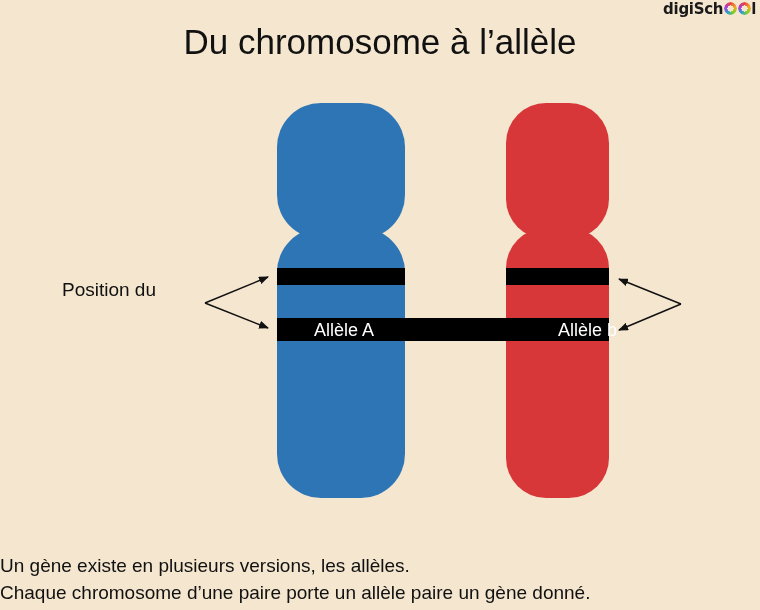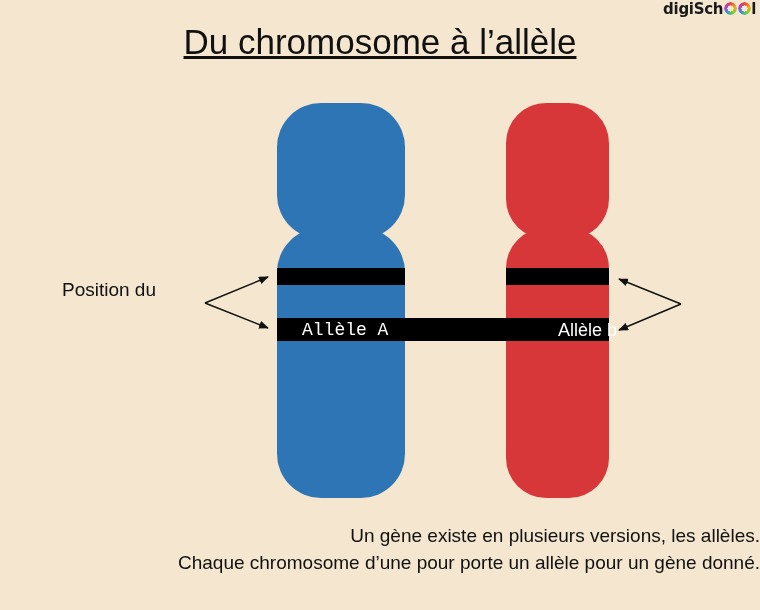--- a/index.html
+++ b/index.html
@@ -17,37 +17,37 @@
     .logo .ring {
       display: inline-block; width: 9px; height: 9px; border-radius: 50%;
       border: 2.5px solid transparent;
       background: conic-gradient(#e8443a, #f5a623, #7ed321, #2f9bd6, #b23bd6, #e8443a) border-box;
       -webkit-mask: radial-gradient(circle, transparent 3px, #000 3.2px);
       mask: radial-gradient(circle, transparent 3px, #000 3.2px);
       vertical-align: -1px; margin: 0 0.5px;
     }
     .title {
       position: absolute; left: 0; width: 760px; top: 22px;
-      text-align: center; font-size: 35px; color: #111; text-decoration: underline;
+      text-align: center; font-size: 35px; color: #111;
     }
     .chromo-part { position: absolute; }
     .blue { background: #2e75b6; }
     .red { background: #d8373a; }
     .band { position: absolute; background: #000; }
     .allele-label {
       position: absolute; color: #fff; font-size: 18px; top: 320px; line-height: 20px;
     }
     .side-label {
       position: absolute; left: 62px; top: 277px; width: 150px;
       text-align: left; font-size: 19px; line-height: 25px; color: #111;
     }
     svg.arrows { position: absolute; left: 0; top: 0; }
     .caption {
-      position: absolute; left: 0; width: 760px; top: 522px;
-      text-align: right; font-size: 19px; line-height: 27px; color: #111;
+      position: absolute; left: 0; width: 760px; top: 552px;
+      text-align: left; font-size: 19px; line-height: 27px; color: #111;
     }
   </style>
 </head>
 <body>
 
 <div class="logo"><span>digiSch</span><span class="ring"></span><span class="ring"></span><span>l</span></div>
 
 <div class="title">Du chromosome à l’allèle</div>
 
 <div>
@@ -56,21 +56,21 @@
   <div class="band" style="left:277px; top:268px; width:128px; height:17px;"></div>
 </div>
 
 <div>
   <div class="chromo-part red" style="left:506px; top:103px; width:103px; height:136px; border-radius:40px;"></div>
   <div class="chromo-part red" style="left:506px; top:228px; width:103px; height:270px; border-radius:40px;"></div>
   <div class="band" style="left:506px; top:268px; width:103px; height:17px;"></div>
 </div>
 
 <div class="band" style="left:277px; top:318px; width:332px; height:23px;"></div>
-<div class="allele-label" style="left:302px;font-family:Liberation Mono, monospace;">Allèle A</div>
+<div class="allele-label" style="left:314px;">Allèle A</div>
 <div class="allele-label" style="left:520px;margin-left:38px;">Allèle b</div>
 
 <div class="side-label">
   <div>Position du</div>
 </div>
 
 <svg class="arrows" width="760" height="610">
   <defs>
     <marker id="ah" markerWidth="10" markerHeight="8" refX="9" refY="4" orient="auto" markerUnits="userSpaceOnUse">
       <path d="M0,0 L10,4 L0,8 Z" fill="#111"></path>
@@ -79,14 +79,14 @@
   <g stroke="#111" stroke-width="1.4" fill="none">
     <path d="M205,303 L268,277" marker-end="url(#ah)"></path>
     <path d="M205,303 L268,328" marker-end="url(#ah)"></path>
     <path d="M681,304 L619,279" marker-end="url(#ah)"></path>
     <path d="M681,304 L619,330" marker-end="url(#ah)"></path>
   </g>
 </svg>
 
 <div class="caption">
   <div>Un gène existe en plusieurs versions, les allèles.</div>
-  <div>Chaque chromosome d’une pour porte un allèle pour un gène donné.</div>
+  <div>Chaque chromosome d’une paire porte un allèle paire un gène donné.</div>
 </div>
 
 </body></html>

